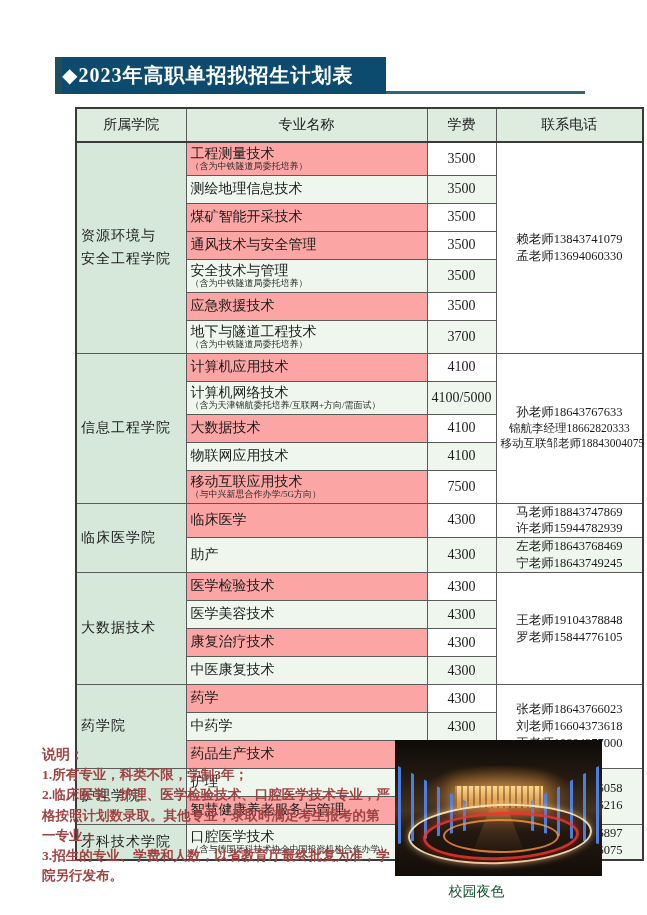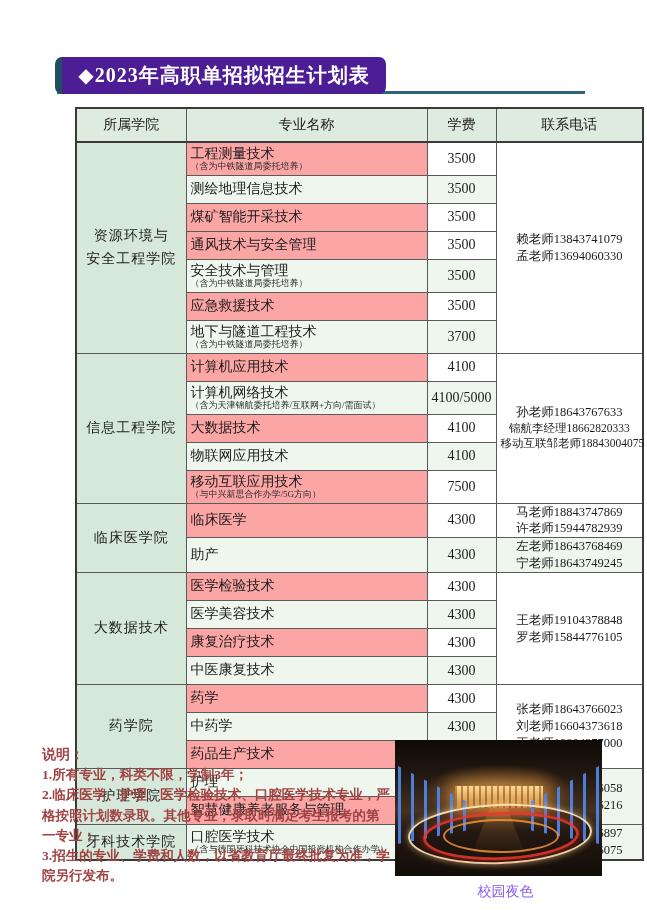--- a/index.html
+++ b/index.html
@@ -1,33 +1,33 @@
 <!DOCTYPE html>
 <html><head>
 <meta charset="utf-8">
 <style>
   html,body{margin:0;padding:0;background:#ffffff;}
   .page{position:relative;width:647px;height:915px;background:#ffffff;overflow:hidden;
         font-family:"Liberation Serif","DejaVu Serif",serif;color:#1c1c1c;}
 
   
   .banner-line{position:absolute;left:57px;top:91px;width:528px;height:3px;background:#2e6579;}
-  .banner{position:absolute;left:55px;top:57px;width:324px;height:37px;background:#4c1d95;
-          border-left:7px solid #214e5d;z-index:1;display:flex;align-items:center;justify-content:center;border-radius:7px;}
+  .banner{position:absolute;left:55px;top:57px;width:324px;height:37px;background:#0c4a6e;
+          border-left:7px solid #214e5d;z-index:1;display:flex;align-items:center;}
   .banner .title{color:#ffffff;font-size:20px;font-weight:bold;letter-spacing:1px;white-space:nowrap;}
 
   
   .table-wrap{position:absolute;left:39px;top:107px;width:567px;padding-left:36px;}
   table.plan{border-collapse:collapse;table-layout:fixed;width:567px;border:2px solid #3a3a3a;}
   table.plan th,table.plan td{border:1px solid #5a5a5a;padding:0 4px;vertical-align:middle;}
   table.plan th{height:32px;background:#ddecdf;font-size:14px;font-weight:normal;text-align:center;
                 border-bottom:2px solid #3a3a3a;}
   tr.plain{height:28px;}
   tr.tall{height:33px;}
-  td.college{background:#d6e8d9;text-align:center;font-size:14px;white-space:pre-line;
+  td.college{background:#d6e8d9;font-size:14px;white-space:pre-line;
              letter-spacing:1px;line-height:1.6;}
   td.major{text-align:left;padding-left:14px;background:#fca5a5;}
   .major-name{font-size:14px;line-height:1.15;}
   .major-note{font-size:9px;line-height:1.1;color:#2a2a2a;}
   td.tuition{text-align:center;font-size:14px;background:#ffffff;}
   td.contact{text-align:center;background:#ffffff;}
   .contact-line{font-size:12.5px;line-height:1.35;white-space:nowrap;}
   .contact-line.small{font-size:11.5px;}
   tr.shaded td.major, tr.shaded td.tuition, tr.shaded td.contact{background:#eef6ee;}
 
@@ -53,22 +53,22 @@
          clip-path:polygon(0 52%,100% 0,100% 100%,0 80%);opacity:0.95;}
   .photo .road-glow{position:absolute;left:50%;top:60px;width:70px;height:76px;transform:translateX(-50%);
          background:linear-gradient(180deg,rgba(255,170,80,0.28),transparent 75%);
          clip-path:polygon(42% 0,58% 0,100% 100%,0 100%);}
   .photo .trail1{position:absolute;left:13px;top:64px;width:180px;height:56px;border-radius:50%;
          border:2px solid rgba(255,236,190,0.92);box-shadow:0 0 7px rgba(255,220,150,0.6);transform:rotate(-2deg);}
   .photo .trail2{position:absolute;left:28px;top:72px;width:150px;height:42px;border-radius:50%;
          border:3px solid rgba(235,55,45,0.85);box-shadow:0 0 9px rgba(255,60,40,0.5);transform:rotate(-2deg);}
   .photo .trail3{position:absolute;left:48px;top:79px;width:112px;height:30px;border-radius:50%;
          border:2px solid rgba(255,150,60,0.8);}
-  .photo-caption{position:absolute;left:402px;top:883px;width:207px;text-align:center;
-         color:#8b5cf6;font-size:14px;}
+  .photo-caption{position:absolute;left:373px;top:883px;width:207px;text-align:center;
+         color:#14532d;font-size:14px;}
 </style>
 </head>
 <body>
 
 <div class="page">
 
   <div class="banner-line"></div>
   <div class="banner">
     <span class="title">◆2023年高职单招拟招生计划表</span>
   </div>

